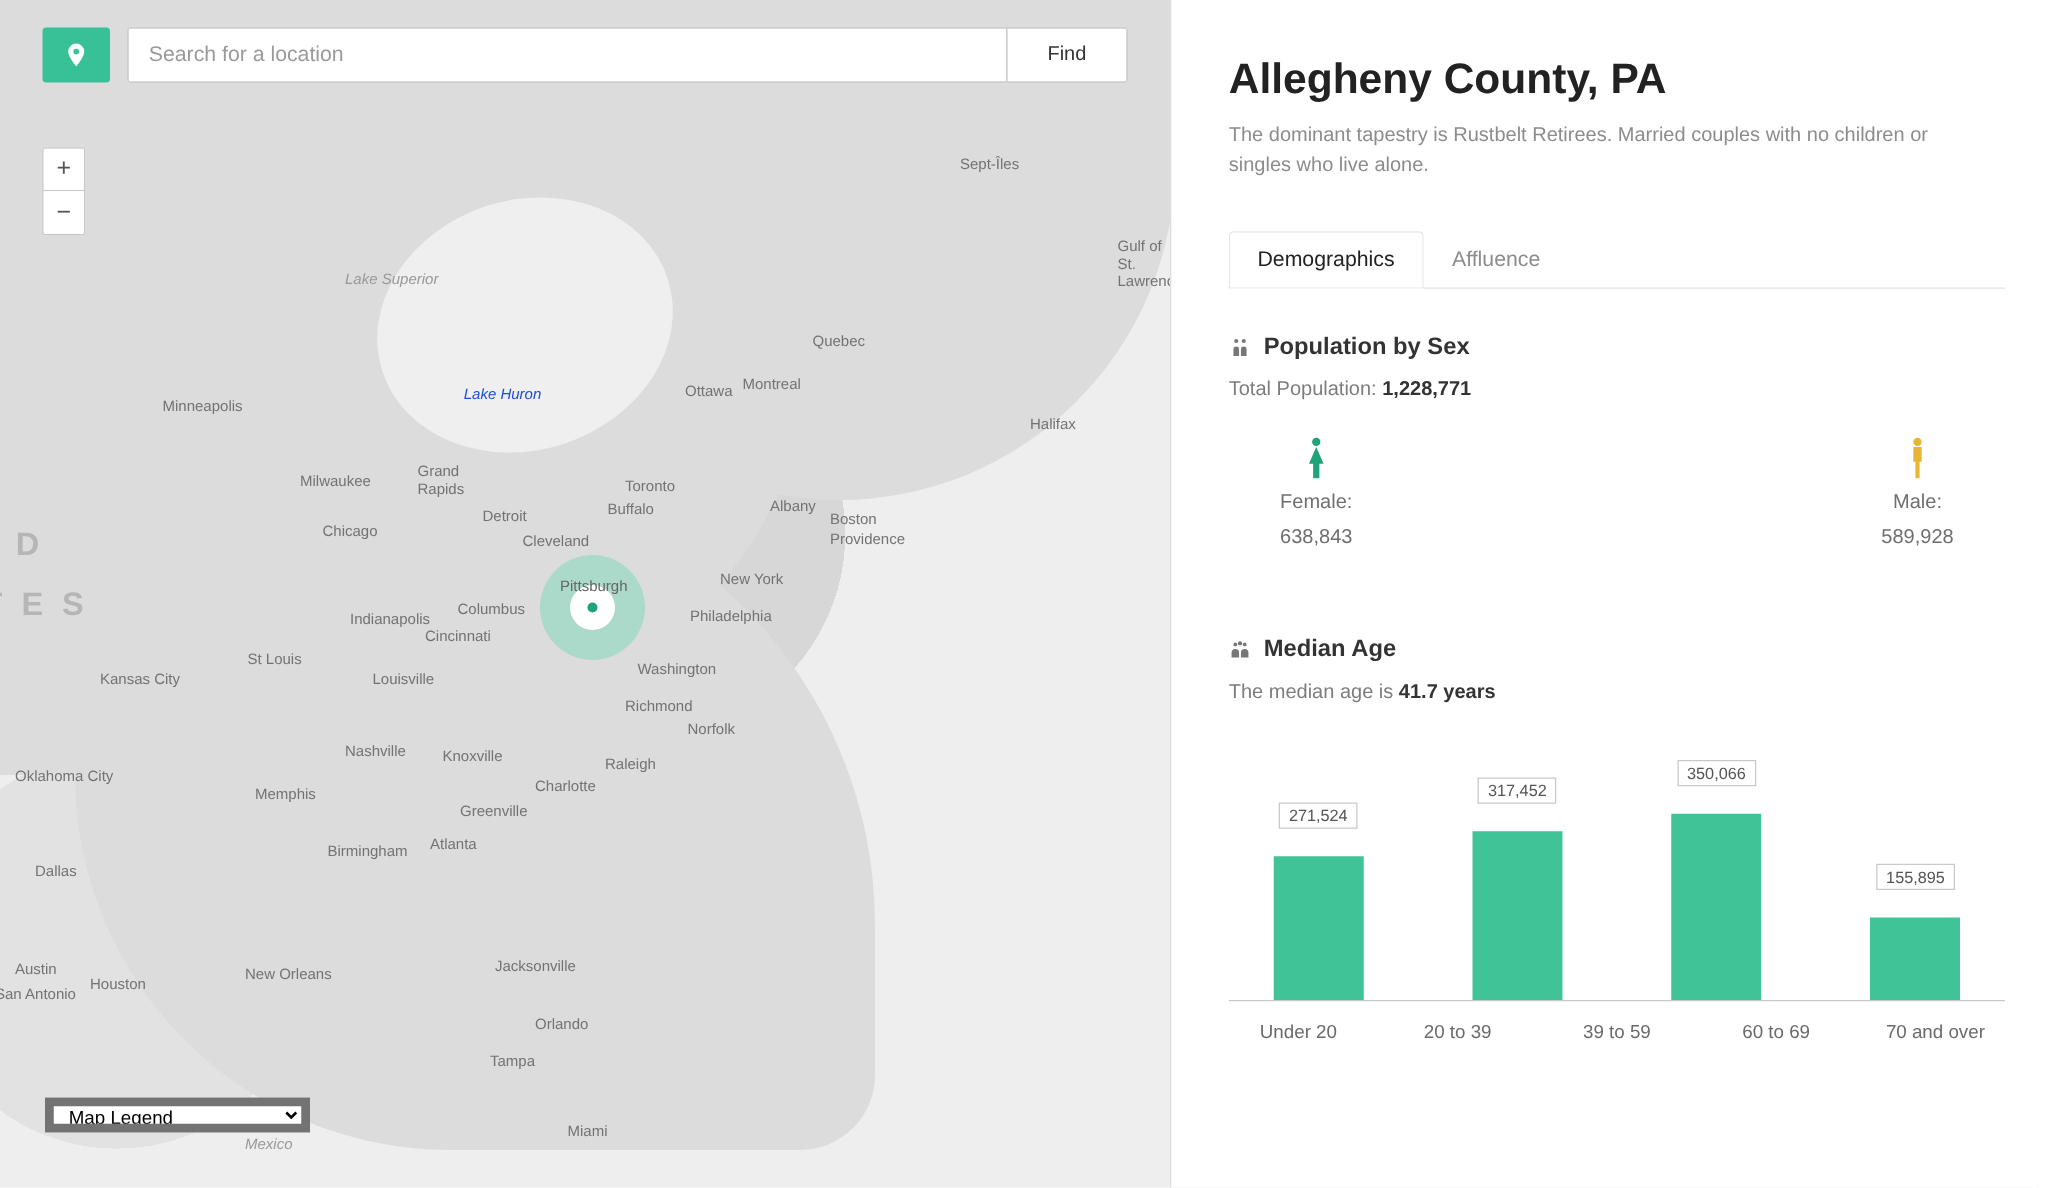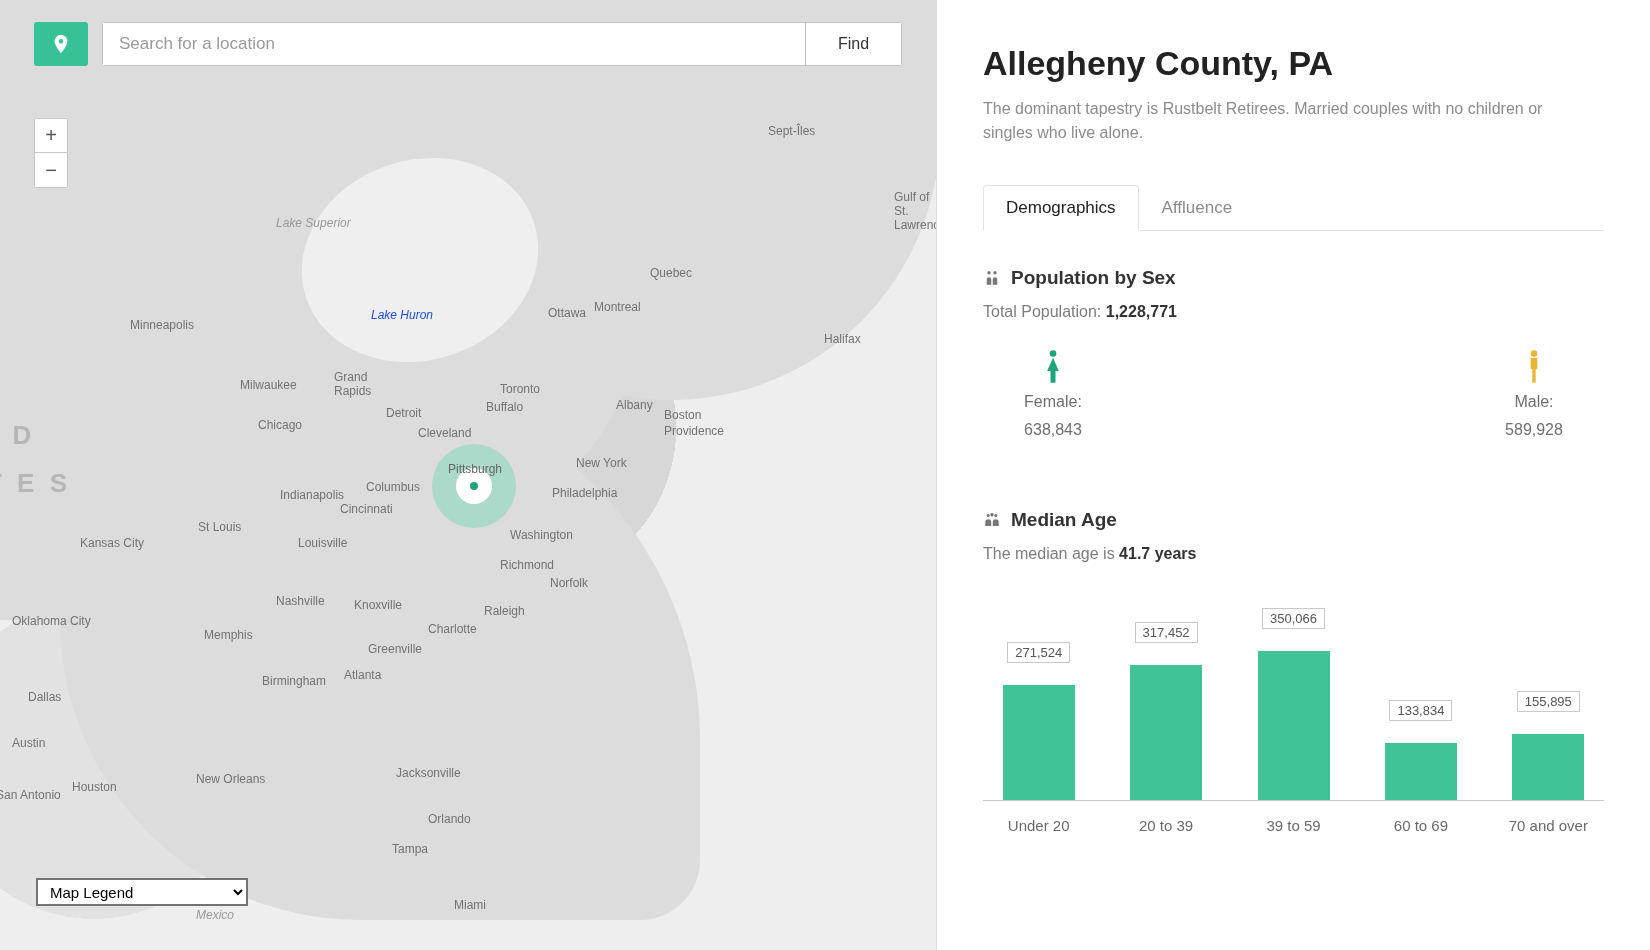--- a/index.html
+++ b/index.html
@@ -40,21 +40,21 @@
 
 
 .zoom{position:absolute; left:34px; top:118px; width:34px; border:1px solid #c8c8c8; border-radius:2px; background:#fff;}
 .zoom button{display:block;width:100%;height:34px;border:none;background:#fff;color:#555;font-size:20px;cursor:pointer;}
 .zoom button:first-child{border-bottom:1px solid #c8c8c8;}
 
 
 .state-label{position:absolute;font-size:26px;color:#b6b6b6;font-weight:600;letter-spacing:4px;}
 
 
-.legend-sel{position:absolute; left:36px; bottom:44px; width:212px; height:28px; border:2px solid #737373; font-size:15px; padding:0 8px; background:#fff;}
+.legend-sel{position:absolute; left:36px; bottom:44px; width:212px; height:28px; border:7px solid #737373; font-size:15px; padding:0 8px; background:#fff;}
 
 
 .detail-pane{flex:1; padding:44px 46px 0 46px; overflow-y:auto;}
 .title{font-size:34px; font-weight:600; color:#222; margin-bottom:14px;}
 .subtitle{font-size:16px; color:#8c8c8c; line-height:1.5; margin-bottom:40px; max-width:580px;}
 
 .tabs{border-bottom:1px solid #e3e3e3; margin-bottom:36px; display:flex;}
 .tab{padding:12px 22px; font-size:17px; color:#8c8c8c; cursor:pointer; border:1px solid transparent; margin-bottom:-1px;}
 .tab.active{color:#222; border:1px solid #e3e3e3; border-bottom-color:#fff; border-radius:4px 4px 0 0;}
 
@@ -116,21 +116,21 @@
         <div class="city" style="left: 418px; top: 426px;">Cleveland</div>
         <div class="city" style="left: 456px; top: 382px; margin-left: 44px;">Toronto</div>
         <div class="city" style="left: 486px; top: 400px;">Buffalo</div>
         <div class="city" style="left: 366px; top: 480px;">Columbus</div>
         <div class="city" style="left: 280px; top: 488px;">Indianapolis</div>
         <div class="city" style="left: 340px; top: 502px;">Cincinnati</div>
         <div class="city" style="left: 198px; top: 520px;">St Louis</div>
         <div class="city" style="left: 80px; top: 536px;">Kansas City</div>
         <div class="city" style="left: 12px; top: 614px;">Oklahoma City</div>
         <div class="city" style="left: 28px; top: 690px;">Dallas</div>
-        <div class="city" style="left: 12px; top: 736px;">Austin</div>
+        <div class="city" style="left: 12px; top: 768px;">Austin</div>
         <div class="city" style="left: 72px; top: 780px;">Houston</div>
         <div class="city" style="left: -4px; top: 788px;">San Antonio</div>
         <div class="city" style="left: 196px; top: 772px;">New Orleans</div>
         <div class="city" style="left: 204px; top: 628px;">Memphis</div>
         <div class="city" style="left: 276px; top: 594px;">Nashville</div>
         <div class="city" style="left: 262px; top: 674px;">Birmingham</div>
         <div class="city" style="left: 344px; top: 668px;">Atlanta</div>
         <div class="city" style="left: 354px; top: 598px;">Knoxville</div>
         <div class="city" style="left: 298px; top: 536px;">Louisville</div>
         <div class="city" style="left: 428px; top: 622px;">Charlotte</div>
@@ -244,24 +244,20 @@
         </div>
         <div class="bar-col">
           <div class="bar-val">317,452</div>
           <div class="bar" style="height: 134.917px; background: rgb(65, 195, 152);"></div>
         </div>
         <div class="bar-col">
           <div class="bar-val">350,066</div>
           <div class="bar" style="height: 148.778px; background: rgb(65, 195, 152);"></div>
         </div>
         <div class="bar-col">
-          <div class="bar-val">133,834</div>
-          <div class="bar" style="height: 56.8794px; background: rgb(65, 195, 152);"></div>
-        </div>
-        <div class="bar-col">
           <div class="bar-val">155,895</div>
           <div class="bar" style="height: 66.2554px; background: rgb(65, 195, 152);"></div>
         </div>
       </div>
     <div class="bar-labels" id="bar-labels">
         <span>Under 20</span>
         <span>20 to 39</span>
         <span>39 to 59</span>
         <span>60 to 69</span>
         <span>70 and over</span>

